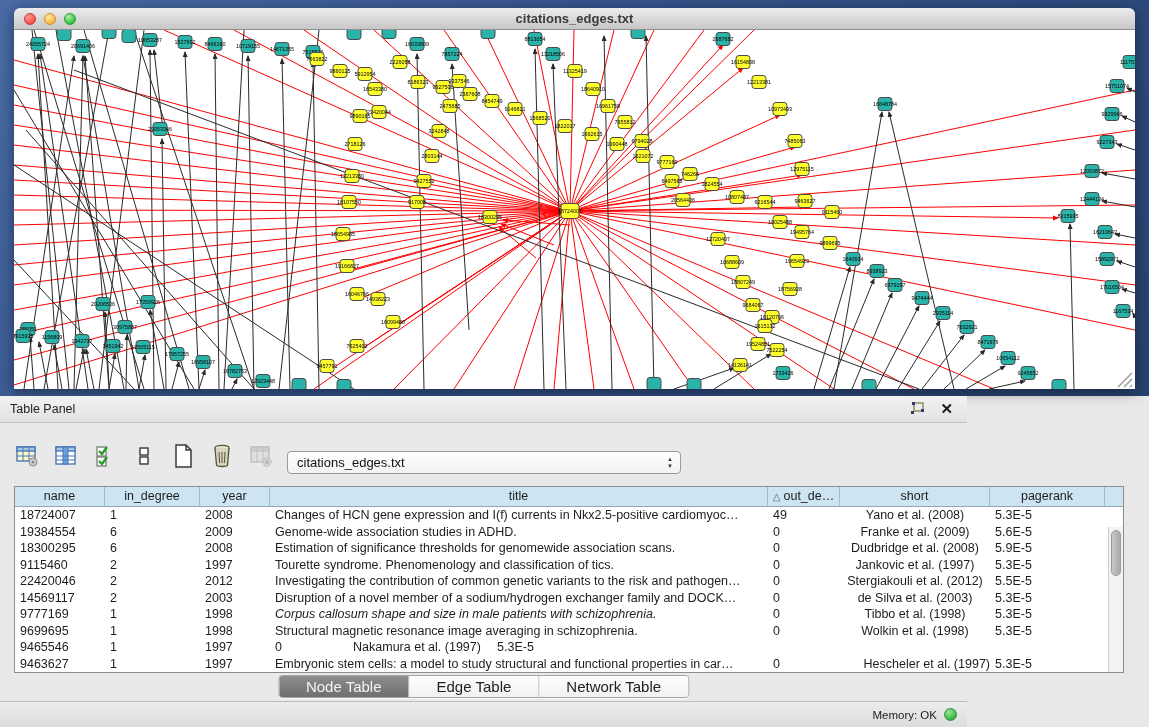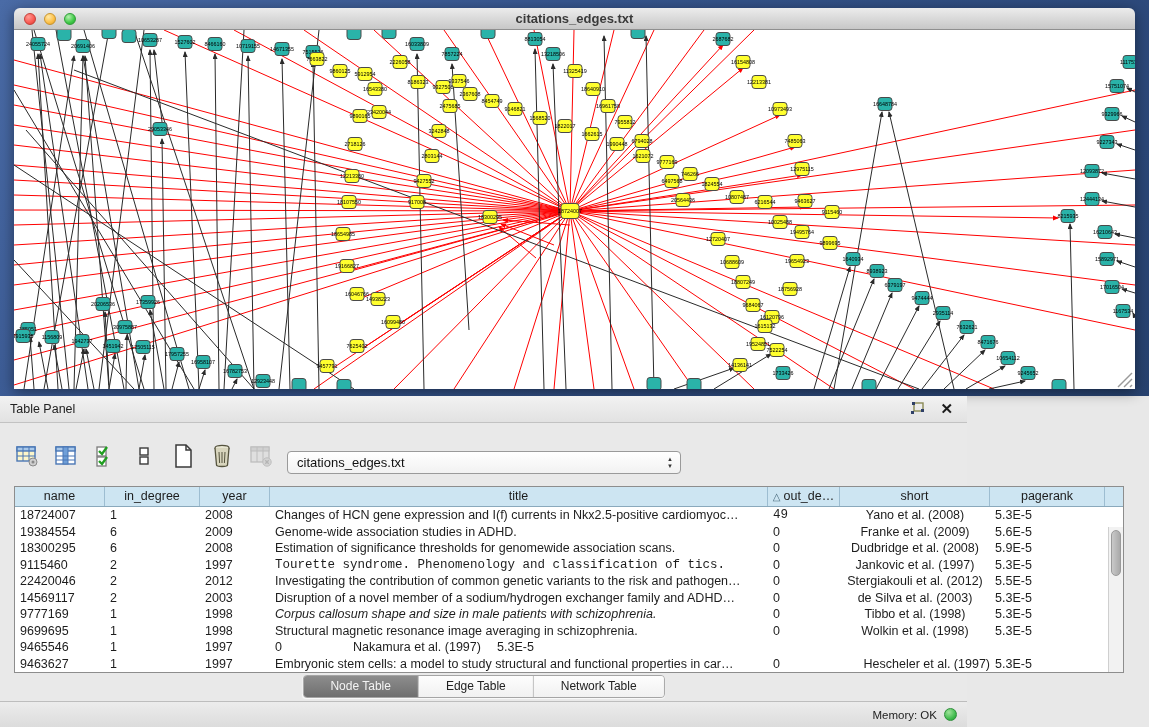--- a/index.html
+++ b/index.html
@@ -52,21 +52,21 @@
   .tcell { font-size:12.5px; color:#1d1d1d; line-height:16.5px; padding-left:5px;
            overflow:hidden; white-space:nowrap; text-overflow:clip; flex:none; }
   .tcell.center { text-align:center; padding-left:0; }
   #vscroll { position:absolute; right:0px; top:20px; bottom:0; width:15px; background:#f2f2f2; border-left:1px solid #cfcfcf; }
   #vthumb { position:absolute; left:2px; top:3px; width:10px; height:46px; border-radius:5px;
             background:linear-gradient(90deg,#c9c9c9,#a9a9a9); border:1px solid #9a9a9a; }
 
   #tab-group { position:absolute; left:50%; transform:translateX(-50%); top:279px; display:flex;
                border:1px solid #a5a5a5; border-radius:4px; overflow:hidden;
                box-shadow:0 1px 1px rgba(255,255,255,.8); }
-  .seg-tab { font-size:12px; padding:2px 27px; line-height:17px; background:linear-gradient(#fdfdfd,#f1f1f1);
+  .seg-tab { font-size:15px; padding:2px 27px; line-height:17px; background:linear-gradient(#fdfdfd,#f1f1f1);
              color:#222; border-right:1px solid #bdbdbd; cursor:default; }
   .seg-tab:last-child { border-right:none; }
   .seg-tab.selected { background:linear-gradient(#8d8d8d,#6f6f6f); color:#f4f4f4; }
 
   #status-bar { position:absolute; left:0; top:305px; width:100%; height:26px;
                 background:linear-gradient(#ececec,#dcdcdc); border-top:1px solid #bdbdbd;
                 display:flex; align-items:center; justify-content:flex-end; }
   #memory-label { font-size:11.5px; color:#222; margin-right:7px; }
   #memory-dot { width:13px; height:13px; border-radius:50%; margin-right:10px;
                 background:radial-gradient(circle at 35% 30%,#9fe39a,#3cb94a 65%,#2a9338); border:1px solid #2e8f3a; }
@@ -842,21 +842,21 @@
         <div class="hcell" style="width: 150px;">short</div>
         <div class="hcell" style="width: 115px;">pagerank</div>
       </div>
     <div id="grid-body">
       <div id="rows-holder">
           <div class="trow">
             <div class="tcell" style="width: 90px;">18724007</div>
             <div class="tcell" style="width: 95px;">1</div>
             <div class="tcell" style="width: 70px;">2008</div>
             <div class="tcell" style="width: 498px;">Changes of HCN gene expression and I(f) currents in Nkx2.5-positive cardiomyoc…</div>
-            <div class="tcell" style="width: 72px; font-family: Liberation Mono, monospace;">49</div>
+            <div class="tcell" style="width: 72px;">49</div>
             <div class="tcell center" style="width: 150px;">Yano et al. (2008)</div>
             <div class="tcell" style="width: 115px;">5.3E-5</div>
           </div>
           <div class="trow">
             <div class="tcell" style="width: 90px;">19384554</div>
             <div class="tcell" style="width: 95px;">6</div>
             <div class="tcell" style="width: 70px;">2009</div>
             <div class="tcell" style="width: 498px;">Genome-wide association studies in ADHD.</div>
             <div class="tcell" style="width: 72px;">0</div>
             <div class="tcell center" style="width: 150px;">Franke et al. (2009)</div>
@@ -868,39 +868,39 @@
             <div class="tcell" style="width: 70px;">2008</div>
             <div class="tcell" style="width: 498px;">Estimation of significance thresholds for genomewide association scans.</div>
             <div class="tcell" style="width: 72px;">0</div>
             <div class="tcell center" style="width: 150px;">Dudbridge et al. (2008)</div>
             <div class="tcell" style="width: 115px;">5.9E-5</div>
           </div>
           <div class="trow">
             <div class="tcell" style="width: 90px;">9115460</div>
             <div class="tcell" style="width: 95px;">2</div>
             <div class="tcell" style="width: 70px;">1997</div>
-            <div class="tcell" style="width: 498px; font-family: Liberation Mono, monospace;">Tourette syndrome. Phenomenology and classification of tics.</div>
+            <div class="tcell" style="width: 498px;">Tourette syndrome. Phenomenology and classification of tics.</div>
             <div class="tcell" style="width: 72px;">0</div>
             <div class="tcell center" style="width: 150px;">Jankovic et al. (1997)</div>
             <div class="tcell" style="width: 115px;">5.3E-5</div>
           </div>
           <div class="trow">
             <div class="tcell" style="width: 90px;">22420046</div>
             <div class="tcell" style="width: 95px;">2</div>
             <div class="tcell" style="width: 70px;">2012</div>
             <div class="tcell" style="width: 498px;">Investigating the contribution of common genetic variants to the risk and pathogen…</div>
             <div class="tcell" style="width: 72px;">0</div>
             <div class="tcell center" style="width: 150px;">Stergiakouli et al. (2012)</div>
             <div class="tcell" style="width: 115px;">5.5E-5</div>
           </div>
           <div class="trow">
             <div class="tcell" style="width: 90px;">14569117</div>
             <div class="tcell" style="width: 95px;">2</div>
             <div class="tcell" style="width: 70px;">2003</div>
-            <div class="tcell" style="width: 498px;">Disruption of a novel member of a sodium/hydrogen exchanger family and ADHD…</div>
+            <div class="tcell" style="width: 498px;">Disruption of a novel member of a sodium/hydrogen exchanger family and DOCK…</div>
             <div class="tcell" style="width: 72px;">0</div>
             <div class="tcell center" style="width: 150px;">de Silva et al. (2003)</div>
             <div class="tcell" style="width: 115px;">5.3E-5</div>
           </div>
           <div class="trow">
             <div class="tcell" style="width: 90px;">9777169</div>
             <div class="tcell" style="width: 95px;">1</div>
             <div class="tcell" style="width: 70px;">1998</div>
             <div class="tcell" style="width: 498px; font-style: italic;">Corpus callosum shape and size in male patients with schizophrenia.</div>
             <div class="tcell" style="width: 72px;">0</div>

